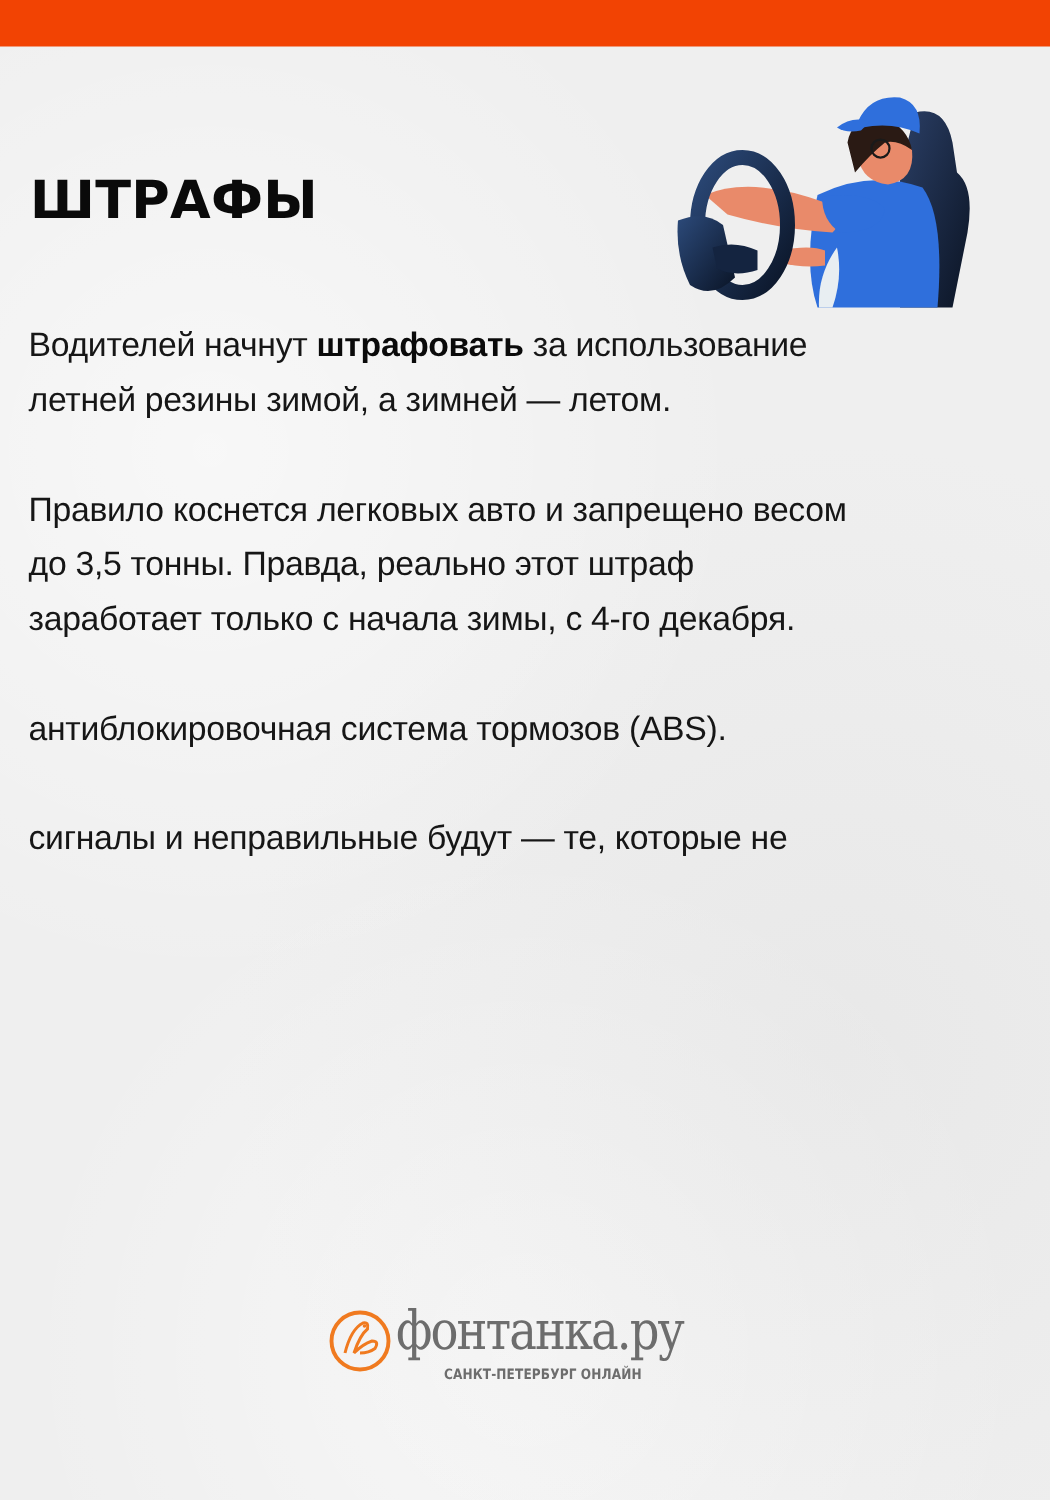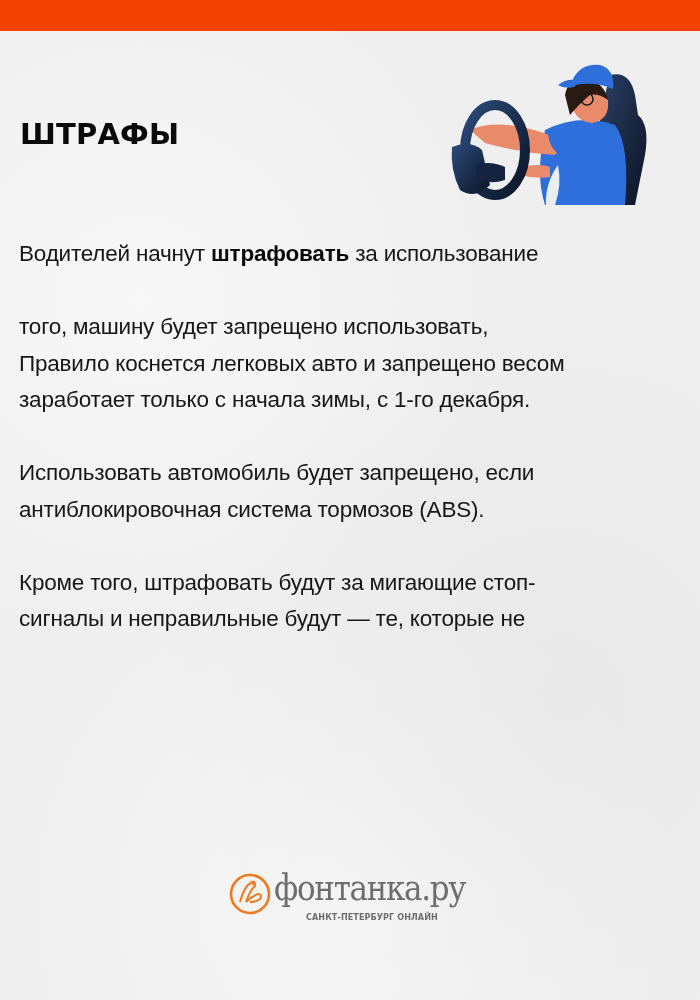--- a/index.html
+++ b/index.html
@@ -10,33 +10,33 @@
       radial-gradient(circle at 20% 30%, rgba(255,255,255,0.55) 0, rgba(255,255,255,0) 40%),
       radial-gradient(circle at 80% 70%, rgba(220,220,220,0.35) 0, rgba(220,220,220,0) 45%),
       radial-gradient(circle at 50% 90%, rgba(255,255,255,0.5) 0, rgba(255,255,255,0) 35%);
     font-family: "Liberation Sans", "DejaVu Sans", sans-serif;
     color: #111;
   }
   .topbar { position: absolute; left: 0; top: 0; width: 700px; height: 31px; background: #f24303; }
   .title {
     position: absolute; left: 20px; top: 112px; margin: 0;
     font-family: "DejaVu Sans", sans-serif; font-weight: bold;
-    font-size: 29px; line-height: 44px; color: #0a0a0a; letter-spacing: 0.2px;
+    font-size: 35px; line-height: 44px; color: #0a0a0a; letter-spacing: 0.2px;
   }
   .title span { display: block; }
   .illustration { position: absolute; left: 450px; top: 55px; width: 210px; height: 155px; }
   .content {
     position: absolute; left: 19px; top: 212px; width: 670px;
     font-family: "Liberation Sans", sans-serif; font-size: 22.5px; line-height: 36.5px;
-    color: #161616; letter-spacing: -0.2px; margin-top: 24px;
+    color: #161616; letter-spacing: -0.2px;
   }
   .content p { margin: 0 0 36.5px 0; }
   .content .line { display: block; white-space: nowrap; }
   .content b { font-weight: bold; color: #0a0a0a; }
-  .logo { position: absolute; left: 228px; top: 868px; width: 240px; height: 60px; }
+  .logo { position: absolute; left: 218px; top: 868px; width: 240px; height: 60px; }
   .logo-mark { position: absolute; left: 0; top: 4px; width: 44px; height: 44px; }
   .logo-word {
     position: absolute; left: 46px; top: -2px;
     font-family: "DejaVu Serif", serif; font-size: 36px; line-height: 44px;
     color: #6d6d6d; letter-spacing: -1.5px; transform: scaleX(0.86); transform-origin: left;
     white-space: nowrap;
   }
   .logo-sub {
     position: absolute; left: 78px; top: 43px;
     font-family: "DejaVu Sans", sans-serif; font-weight: bold; font-size: 9.5px;
@@ -84,32 +84,31 @@
     <circle cx="137" cy="44" r="6" fill="none" stroke="#1a1a1a" stroke-width="1.5"></circle>
 
     <path d="M122 26 Q130 8 150 10 Q165 14 163 34 Q145 26 125 30 Z" fill="#2f6fdc"></path>
     <path d="M108 30 Q118 22 130 26 L124 32 Q114 34 108 30 Z" fill="#2f6fdc"></path>
   </svg>
 </div>
 
 <div class="content">
   <p>
     <span class="line"><span>Водителей начнут </span><b>штрафовать</b><span> за использование</span></span>
+    <span class="line">летней резины зимой, а зимней — летом.</span>
   </p>
   <p>
-    <span class="line">того, машину будет запрещено использовать,</span>
     <span class="line">Правило коснется легковых авто и запрещено весом</span>
-    <span class="line">заработает только с начала зимы, с 1-го декабря.</span>
+    <span class="line">до 3,5 тонны. Правда, реально этот штраф</span>
+    <span class="line">заработает только с начала зимы, с 4-го декабря.</span>
   </p>
   <p>
-    <span class="line">Использовать автомобиль будет запрещено, если</span>
     <span class="line">антиблокировочная система тормозов (ABS).</span>
   </p>
   <p>
-    <span class="line">Кроме того, штрафовать будут за мигающие стоп-</span>
     <span class="line">сигналы и неправильные будут — те, которые не</span>
   </p>
 </div>
 
 <div class="logo">
   <svg class="logo-mark" viewBox="0 0 44 44">
     <circle cx="22" cy="22" r="19" fill="none" stroke="#f07a1f" stroke-width="2.6"></circle>
     <path d="M12 30 Q16 14 24 10 Q28 9 27 14 Q22 18 18 30 Q24 24 30 22 Q35 22 32 27 Q28 30 22 30" fill="none" stroke="#f07a1f" stroke-width="2"></path>
     <circle cx="25" cy="12" r="1.2" fill="#f07a1f"></circle>
   </svg>

